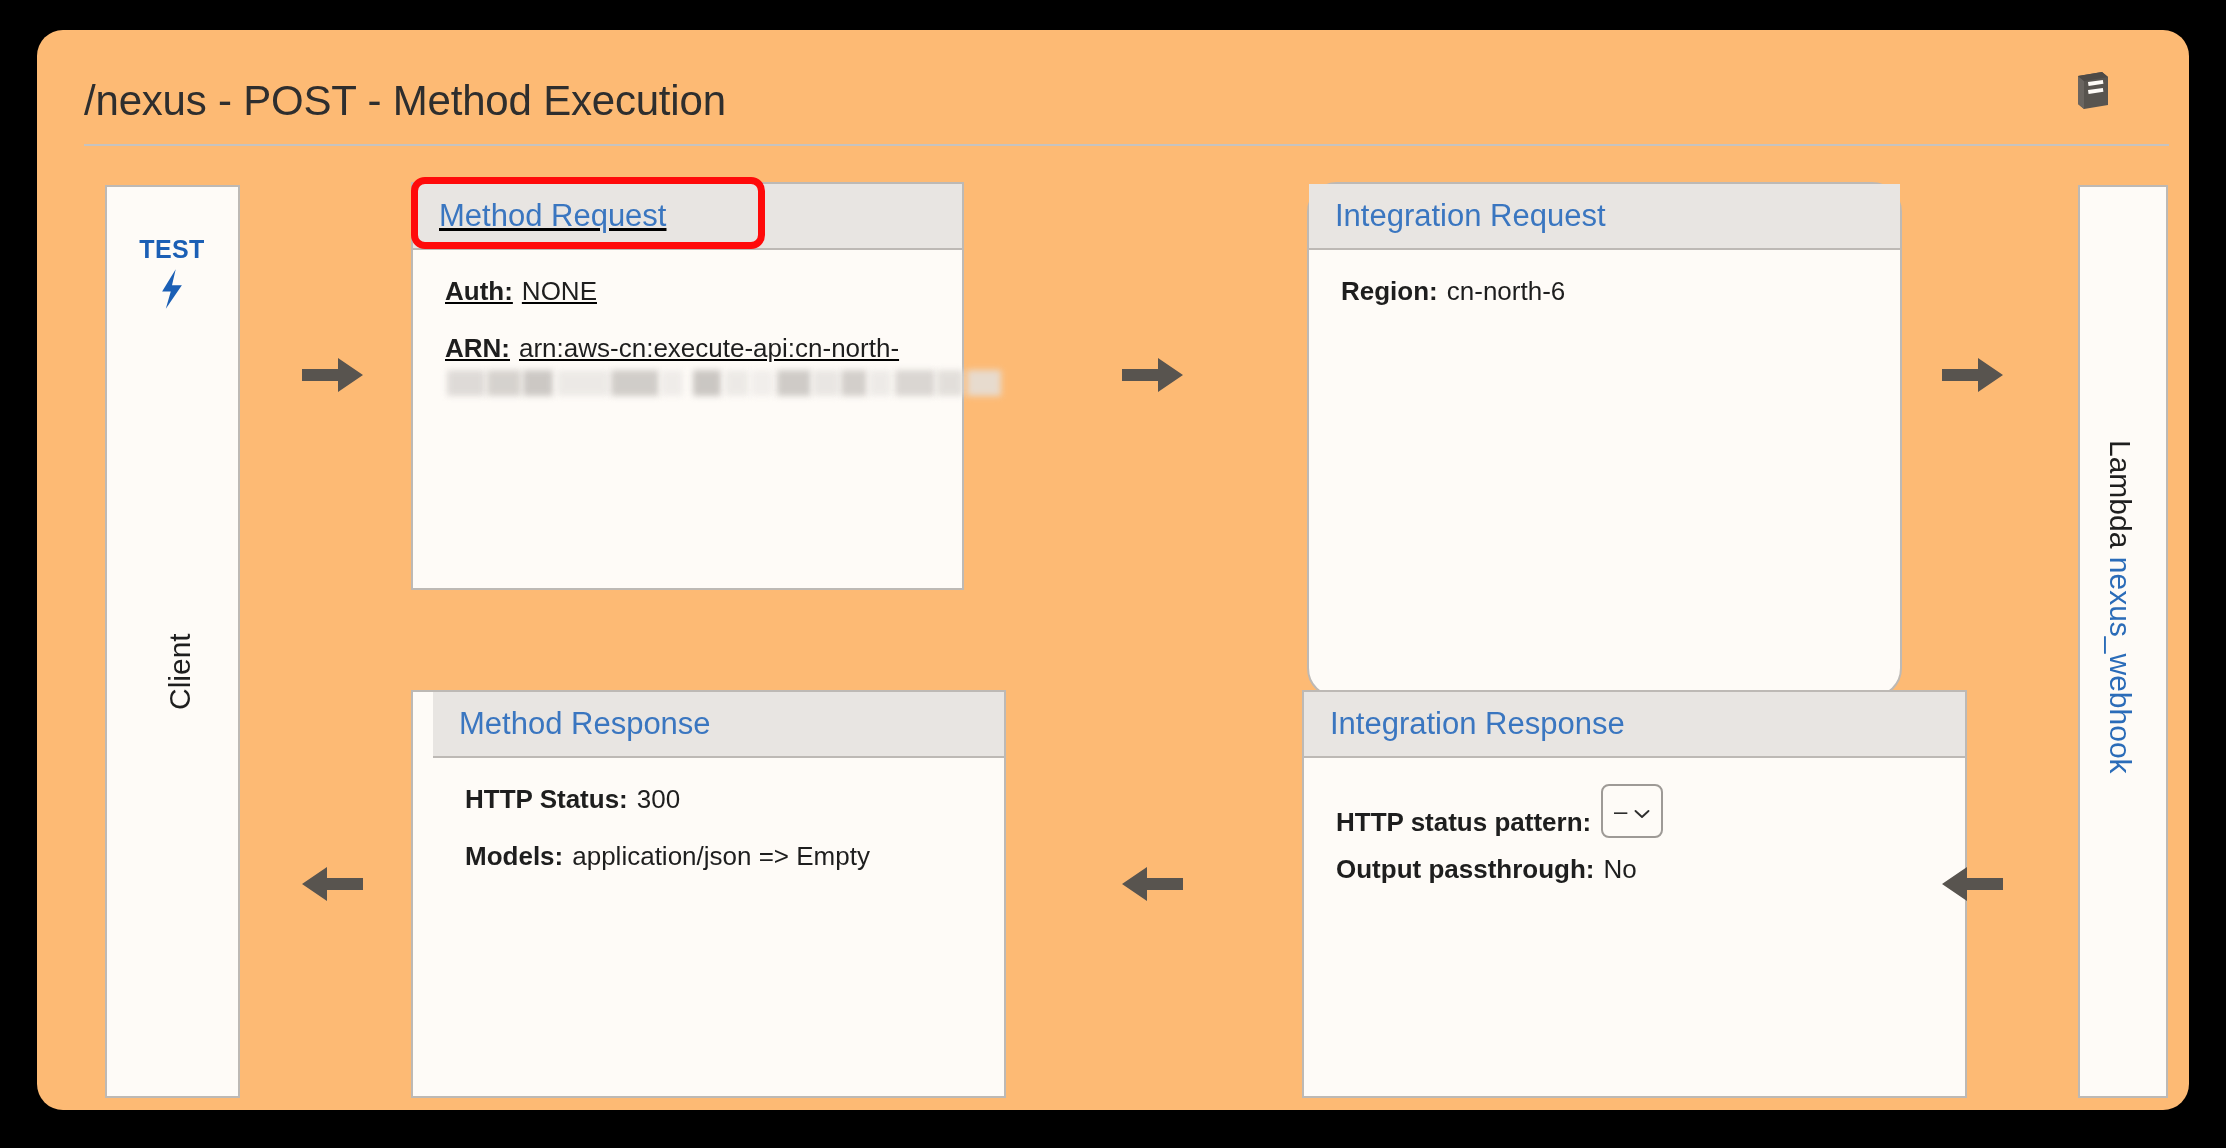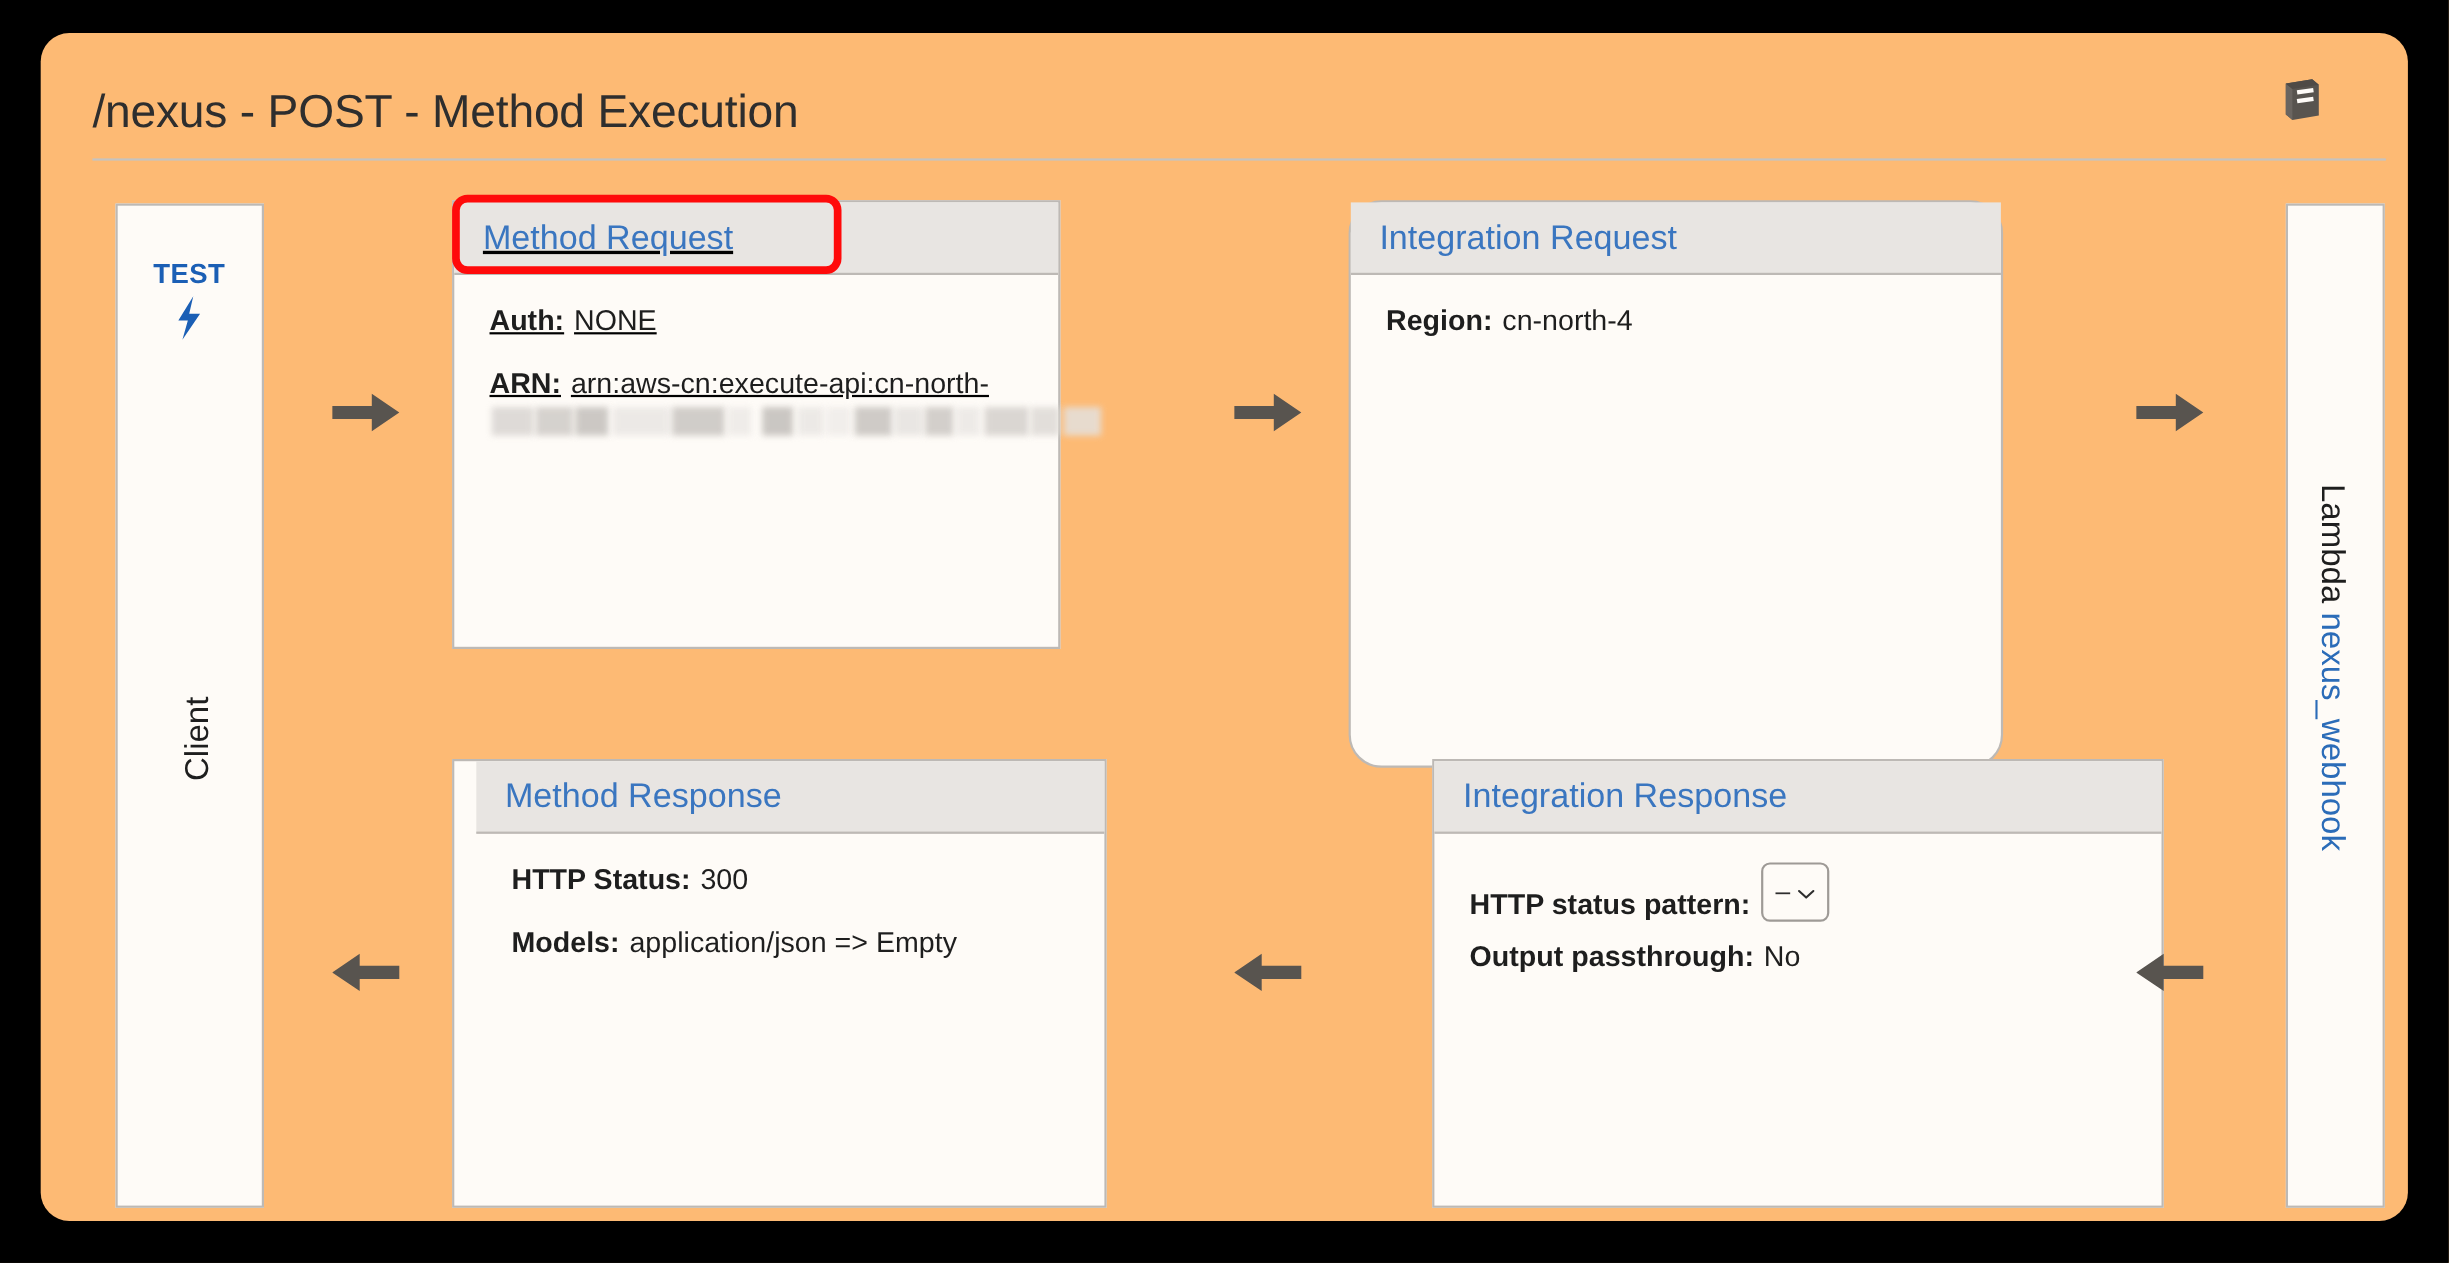--- a/index.html
+++ b/index.html
@@ -222,28 +222,28 @@
         <span style="left:422px; width:22px; background:#EBE8E5;"></span>
         <span style="left:448px; width:40px; background:#D4D0CC;"></span>
         <span style="left:490px; width:26px; background:#DEDAD6;"></span>
         <span style="left:520px; width:34px; background:#E4E1DE;"></span>
       </div>
     </div>
   </div>
 
   <div id="red-highlight"></div>
 
-  <div class="ex-box" style="left:1189px; top:152px; width:595px; height:516px;border-radius:30px;">
+  <div class="ex-box" style="left:1270px; top:152px; width:595px; height:516px;border-radius:30px;">
     <div class="box-header">
       <span class="box-header-label">Integration Request</span>
     </div>
     <div class="box-body">
       <div class="kv-row">
         <span class="kv-key">Region:</span>
-        <span class="kv-val">cn-north-4</span>
+        <span class="kv-val">cn-north-6</span>
       </div>
     </div>
   </div>
 
   <div class="ex-box" style="left:374px; top:660px; width:595px; height:408px;padding-left:20px;">
     <div class="box-header">
       <span class="box-header-label">Method Response</span>
     </div>
     <div class="box-body">
       <div class="kv-row">

